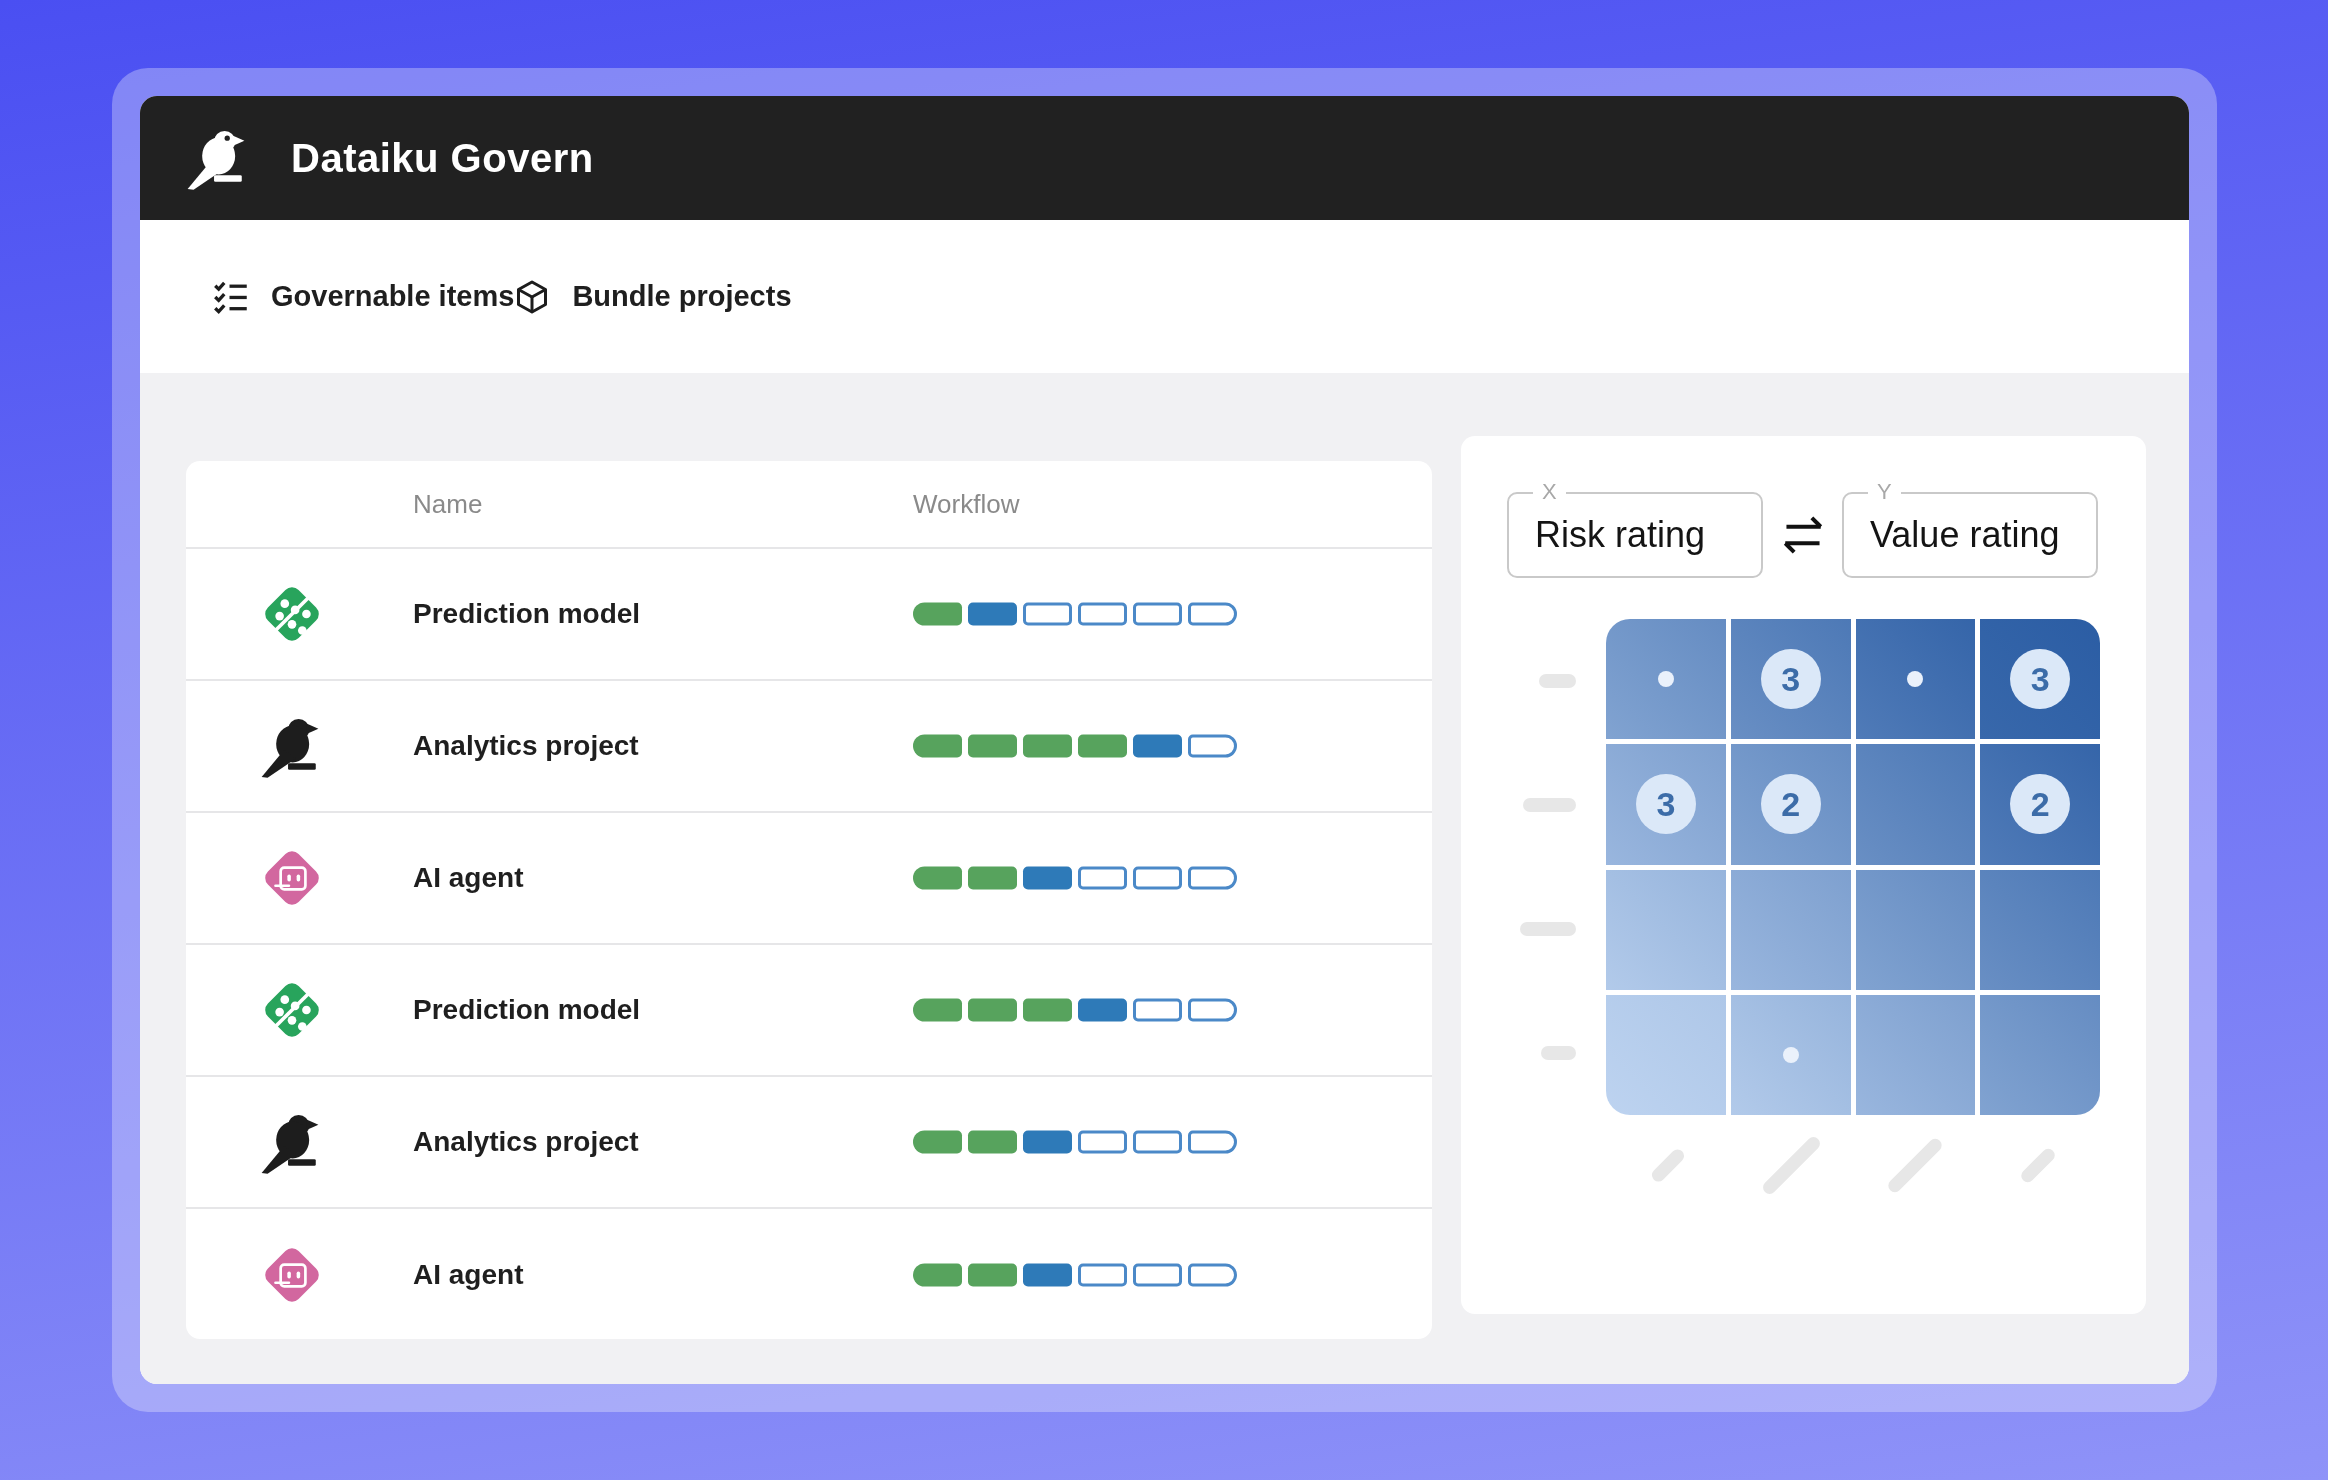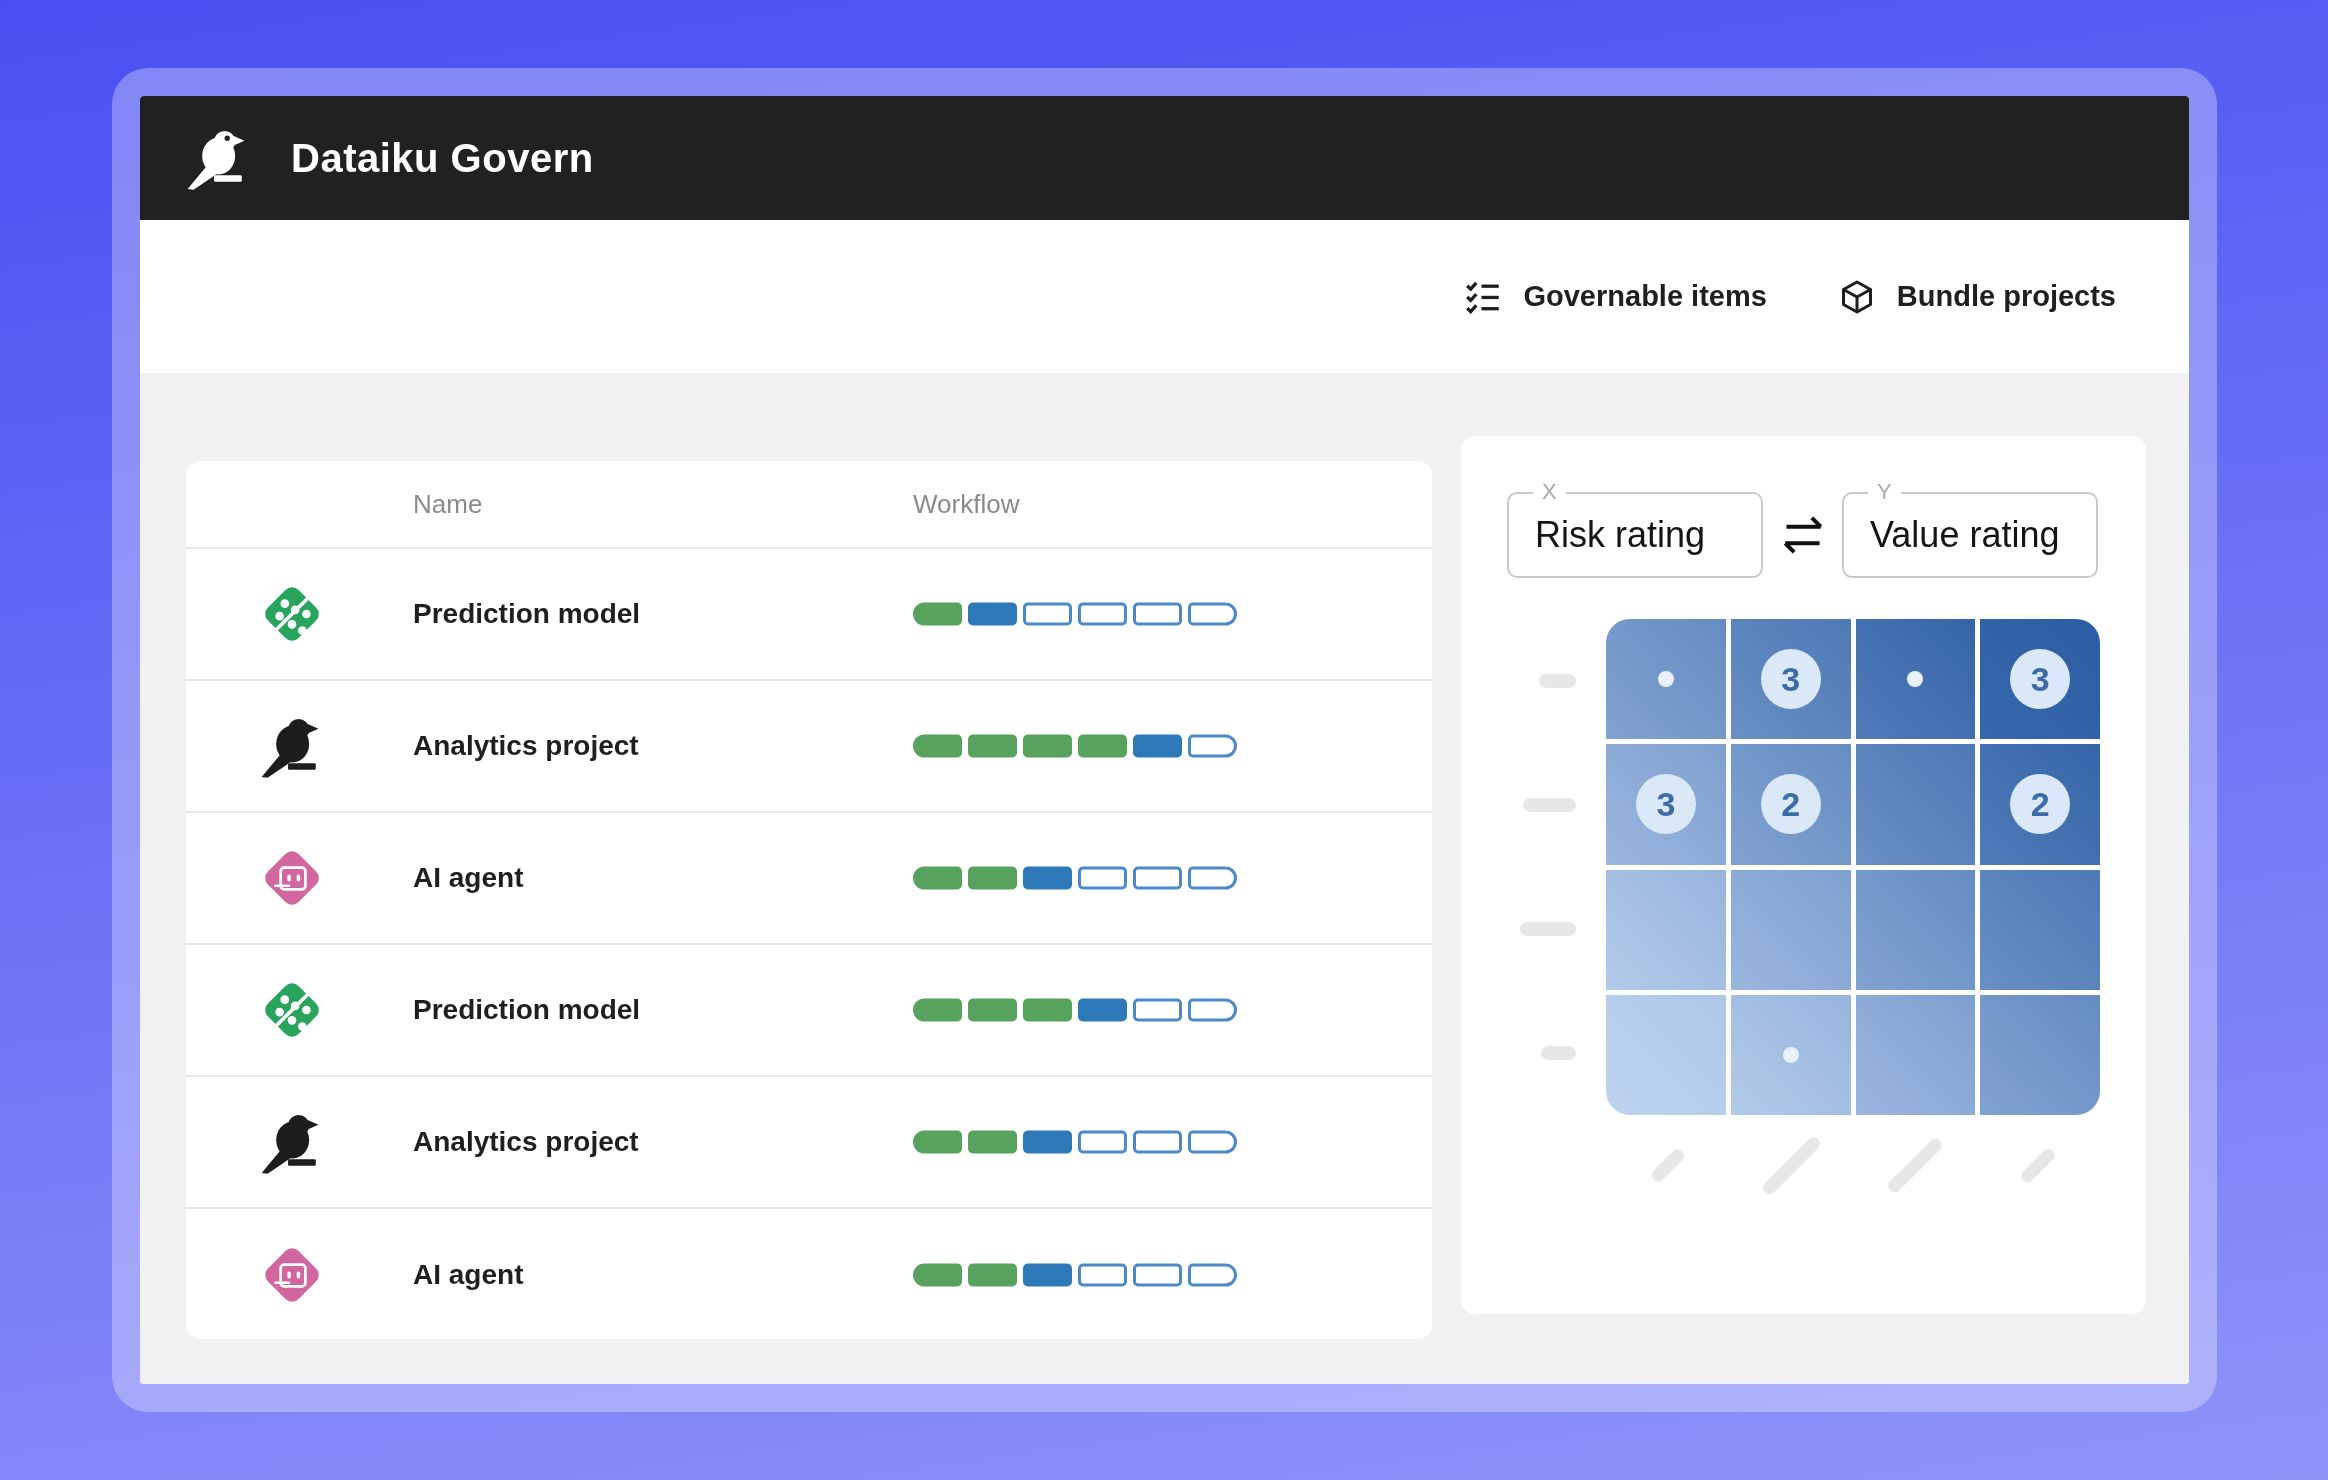--- a/index.html
+++ b/index.html
@@ -8,34 +8,34 @@
     font-family: "Liberation Sans", "DejaVu Sans", sans-serif;
     background: linear-gradient(172deg, var(--bg-top,#4a4ff2) 0%, var(--bg-bottom,#8f93f8) 100%);
     position: relative;
   }
   .frame {
     position:absolute; left:112px; top:68px; width:2105px; height:1344px;
     background: rgba(255,255,255,0.3); border-radius:36px;
   }
   .window {
     position:absolute; left:28px; top:28px; width:2049px; height:1288px;
-    border-radius:4px; overflow:hidden; background:#fff;
+    border-radius:17px; overflow:hidden; background:#fff;
     display:flex; flex-direction:column;
   }
   
   .app-header {
     height:124px; flex:0 0 124px; background:var(--header-bg,#212121);
     display:flex; align-items:center; padding-left:45px; gap:40px;
   }
   .logo { width:66px; height:66px; color:#ffffff; }
   .app-title { color:#fff; font-size:40px; font-weight:bold; letter-spacing:0.5px; }
   
   .nav {
     height:153px; flex:0 0 153px; background:#fff;
-    display:flex; align-items:stretch; padding:4px 73px; gap:72px;justify-content:flex-end;
+    display:flex; align-items:stretch; padding:4px 73px; 
   }
   .nav-item {
     position:relative; display:flex; align-items:center; gap:22px; cursor:pointer;
   }
   .nav-item .nicon { width:36px; height:36px; color:#1d1d1d; flex:0 0 36px; }
   .nav-item .nlabel { font-size:29px; font-weight:bold; color:#1f1f1f; white-space:nowrap; }
   .nav-item .underline { display:none; }
   .nav-item.active .underline {
     display:block; position:absolute; left:-22px; right:-12px; bottom:0; height:11px;
     background:var(--underline,#4c8fd8);

